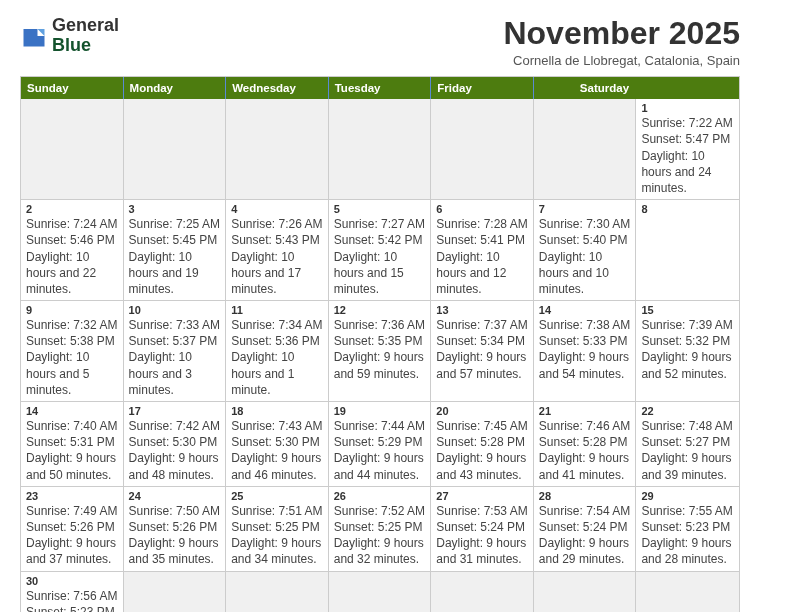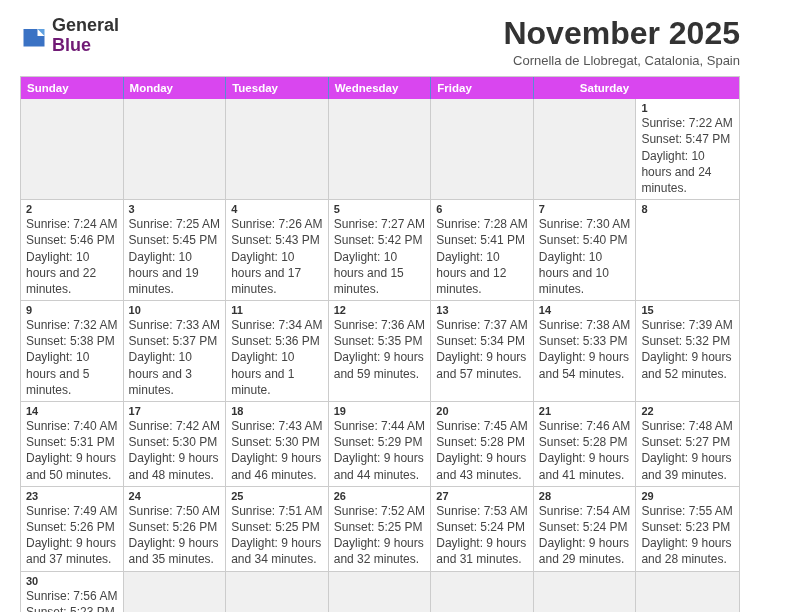--- a/index.html
+++ b/index.html
@@ -58,21 +58,21 @@
     }
     .calendar {
       flex: 1;
       display: flex;
       flex-direction: column;
       border: 1px solid #ccc;
     }
     .cal-header {
       display: grid;
       grid-template-columns: repeat(7, 1fr);
-      background: #d946ef;
+      background: #4d7c0f;
     }
     .cal-header-cell {
       color: #fff;
       font-size: 11.5px;
       font-weight: bold;
       padding: 5px 6px;
       text-align: left;
       border-right: 1px solid #5a8ad4;
     }
     .cal-header-cell:last-child { border-right: none; margin-left: 40px; }
@@ -118,35 +118,35 @@
 
 <div class="page">
   <div class="header">
     <div class="logo">
       <svg class="logo-blue-shape" viewBox="0 0 32 32">
         <polygon points="4,8 20,8 20,16 28,16 28,28 4,28" fill="#3a72c4"></polygon>
         <polygon points="20,8 28,8 28,16" fill="#60a0e0"></polygon>
       </svg>
       <div class="logo-text">
         <span>General</span><br>
-        <span style="color:#701a75;font-weight:bold;">Blue</span>
+        <span style="color:#14532d;font-weight:bold;">Blue</span>
       </div>
     </div>
     <div class="title-block">
       <div class="month-title">November 2025</div>
       <div class="location">Cornella de Llobregat, Catalonia, Spain</div>
     </div>
   </div>
 
   <div class="calendar">
     <div class="cal-header">
       <div class="cal-header-cell">Sunday</div>
       <div class="cal-header-cell">Monday</div>
+      <div class="cal-header-cell">Wednesday</div>
       <div class="cal-header-cell">Tuesday</div>
-      <div class="cal-header-cell">Wednesday</div>
       <div class="cal-header-cell">Friday</div>
       <div class="cal-header-cell">Saturday</div>
     </div>
     <div class="cal-body" id="cal-body">
     <div class="cal-row">
           <div class="cal-cell empty"></div>
           <div class="cal-cell empty"></div>
           <div class="cal-cell empty"></div>
           <div class="cal-cell empty"></div>
           <div class="cal-cell empty"></div>

